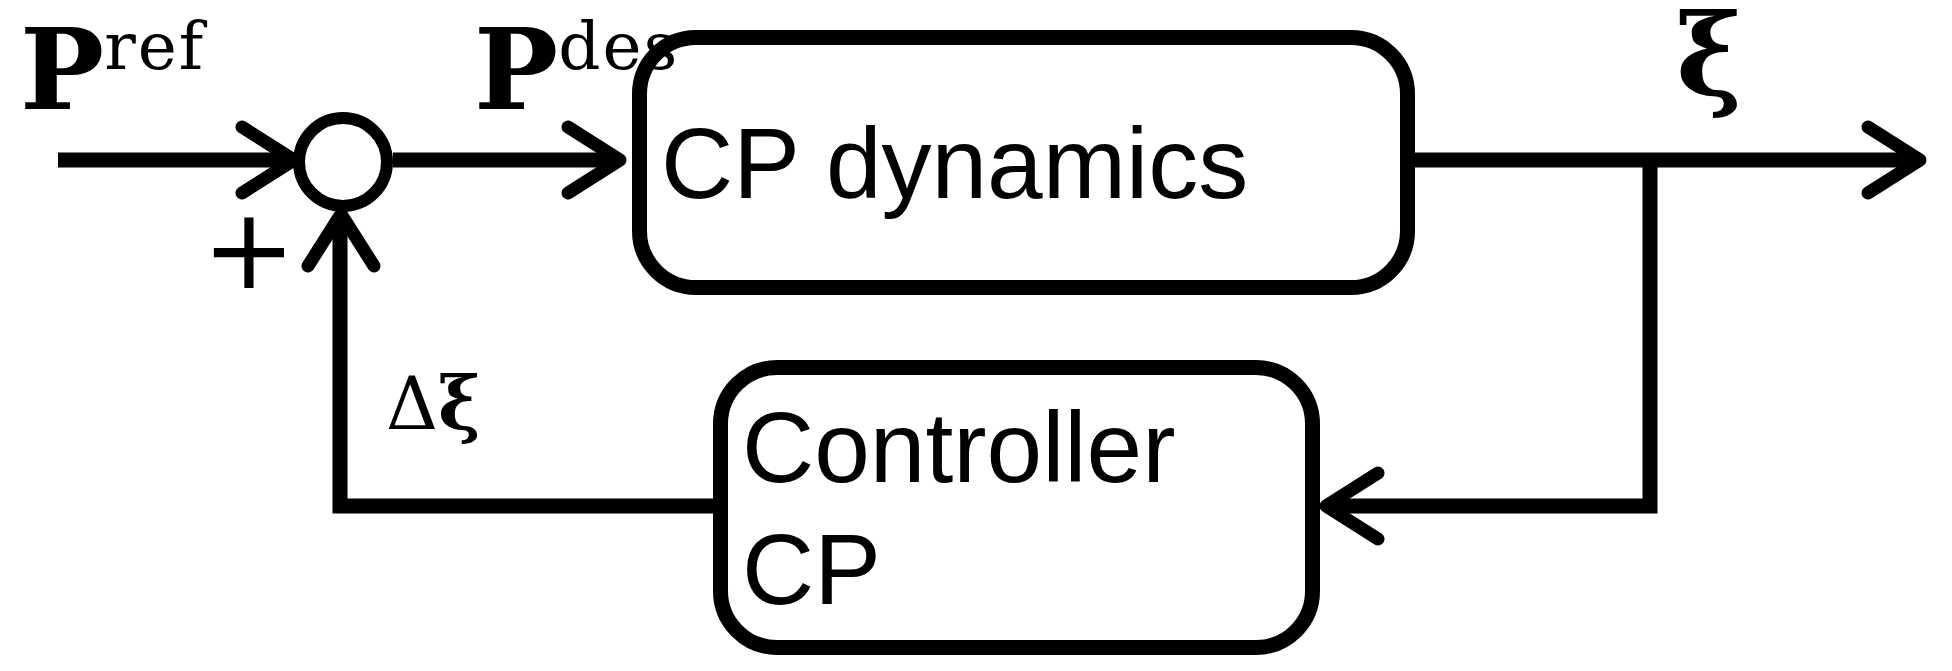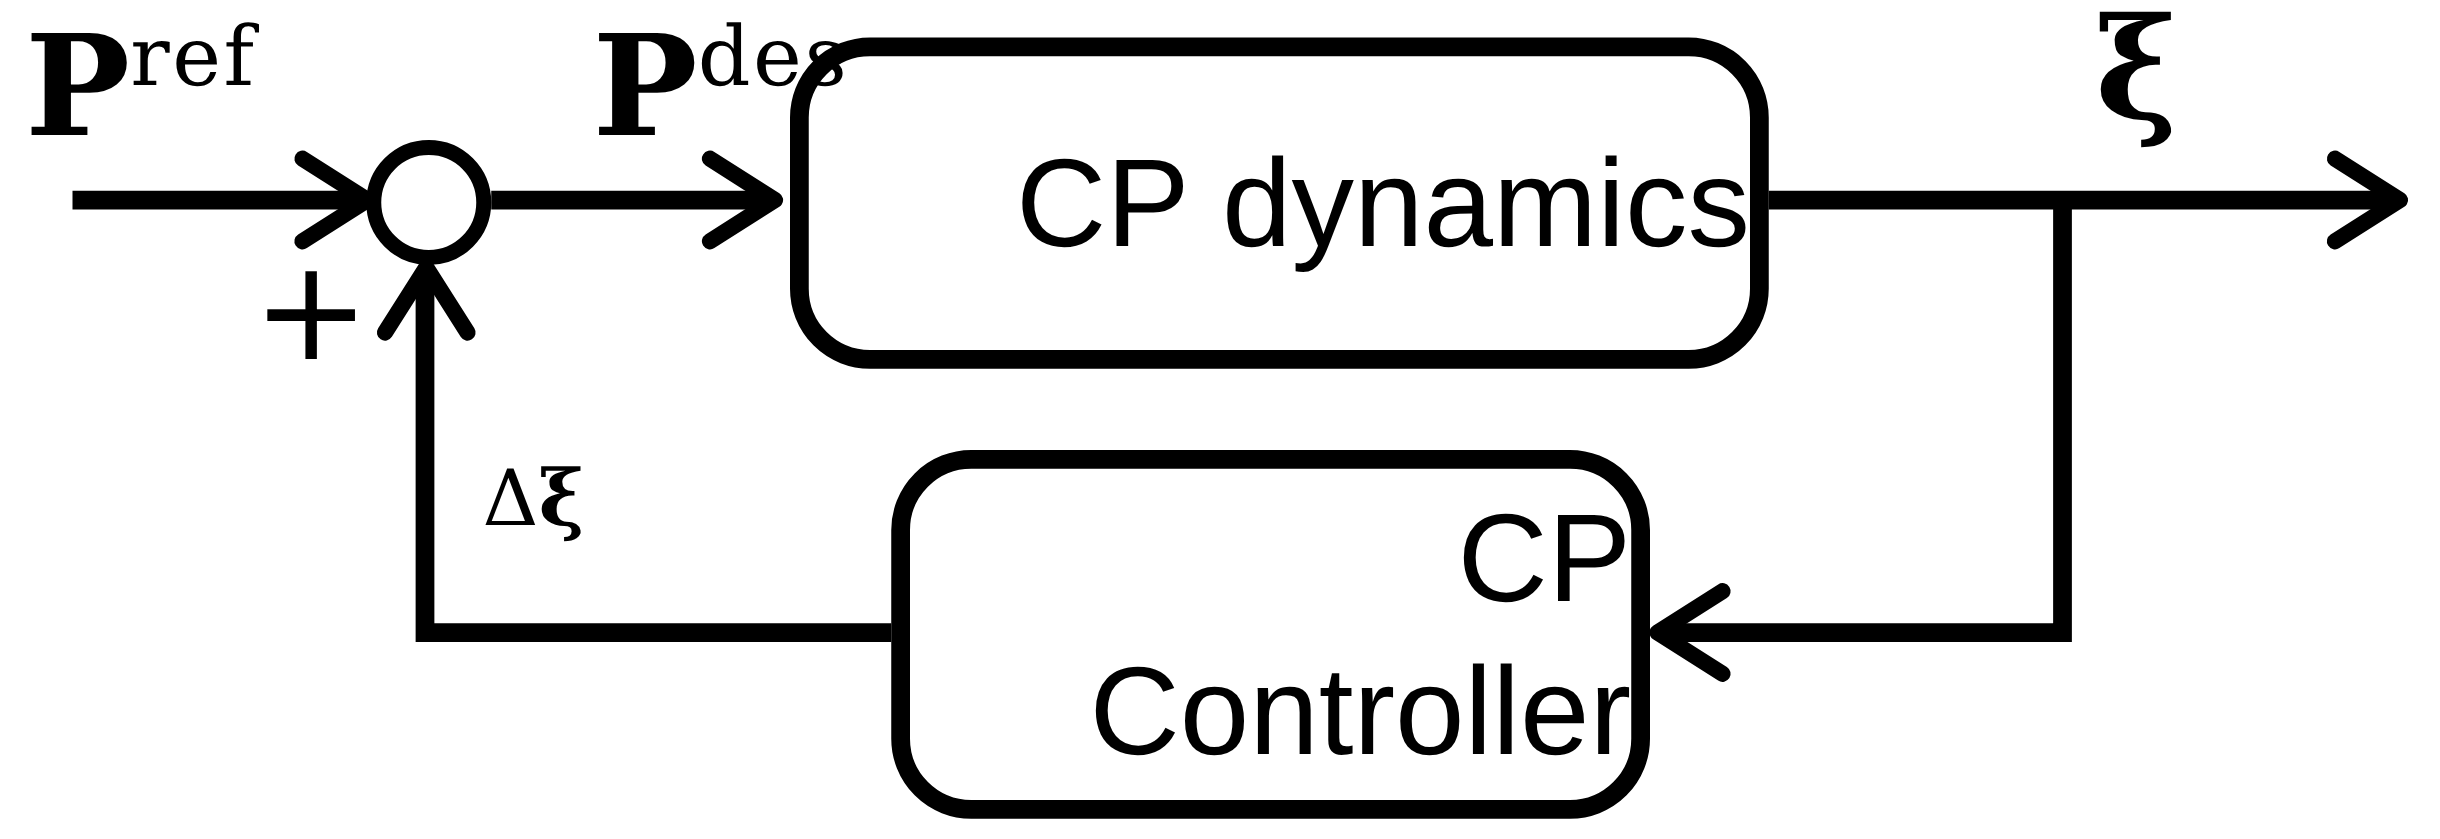--- a/index.html
+++ b/index.html
@@ -19,26 +19,27 @@
   .arrowhead{stroke:var(--line);stroke-width:13;fill:none;stroke-linecap:round;stroke-linejoin:round;}
   .sumcircle{stroke:var(--line);stroke-width:12;fill:var(--bg);}
 
   .block{
     position:absolute;
     border:15px solid var(--line);
     border-radius:64px;
     background:var(--bg);
     box-sizing:border-box;
     display:flex;flex-direction:column;
-    align-items:flex-end;justify-content:center;
+    align-items:flex-start;justify-content:center;
     color:var(--line);
     font-family:"Liberation Sans",sans-serif;
     font-size:100px;
     line-height:1.22;
     white-space:nowrap;
+    padding-left:14px;
   }
   .block-dynamics{left:632px;top:30px;width:783px;height:265px;}
   .block-controller{left:713px;top:360px;width:607px;height:295px;}
 
   .mathlabel{
     position:absolute;
     color:var(--line);
     font-family:"DejaVu Serif",serif;
     font-weight:bold;
     font-size:112px;
@@ -48,21 +49,21 @@
   .mathlabel .sup{
     font-size:66px;
     font-weight:normal;
     position:relative;
     top:-40px;
     letter-spacing:2px;
   }
   .label-pref{left:20px;top:14px;}
   .label-pdes{left:426px;top:14px;margin-left:48px;}
   .label-xi{left:1676px;top:0px;}
-  .label-dxi{left:386px;top:368px;font-size:62px;}
+  .label-dxi{left:386px;top:368px;font-size:72px;}
   .label-dxi .delta{font-weight:normal;}
   .label-plus{
     position:absolute;left:202px;top:193px;
     color:var(--line);
     font-family:"DejaVu Sans",sans-serif;
     font-size:112px;line-height:1;font-weight:normal;
   }
 </style>
 </head>
 <body>
@@ -86,22 +87,22 @@
 
     <path class="wire" d="M713,506 H340 V224"></path>
     <path class="arrowhead" d="M308,266 L341,214 L374,266"></path>
   </svg>
 
   <div class="block block-dynamics">
     <span>CP dynamics</span>
   </div>
 
   <div class="block block-controller">
+    <span>Controller</span>
     <span>CP</span>
-    <span>Controller</span>
   </div>
 
   <div class="mathlabel label-pref"><span>P</span><span class="sup">ref</span></div>
 
   <div class="mathlabel label-pdes"><span>P</span><span class="sup">des</span></div>
 
   <div class="mathlabel label-xi">ξ</div>
 
   <div class="mathlabel label-dxi"><span class="delta">Δ</span><span>ξ</span></div>
 

